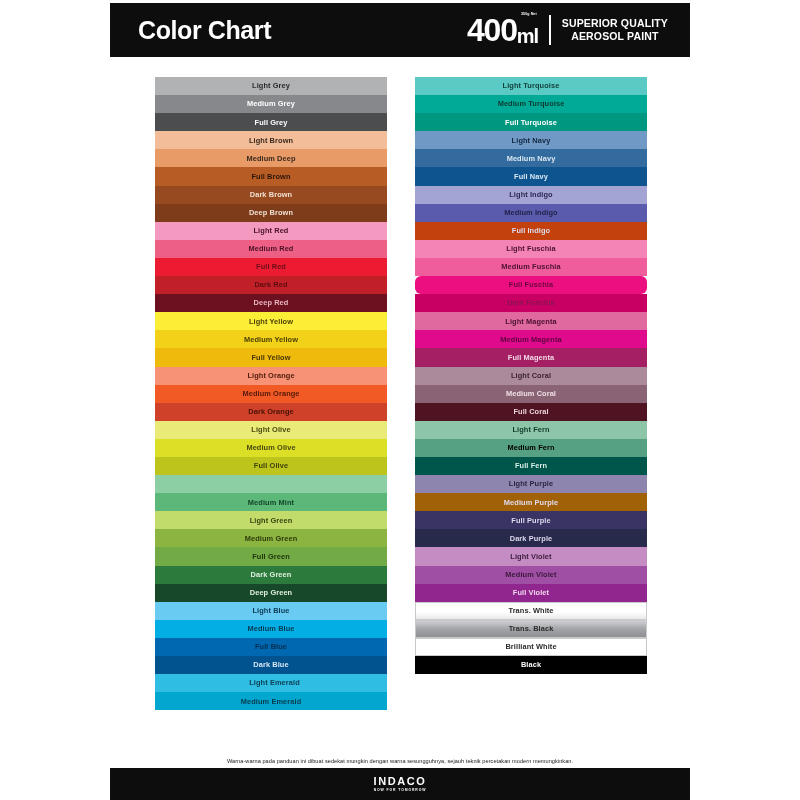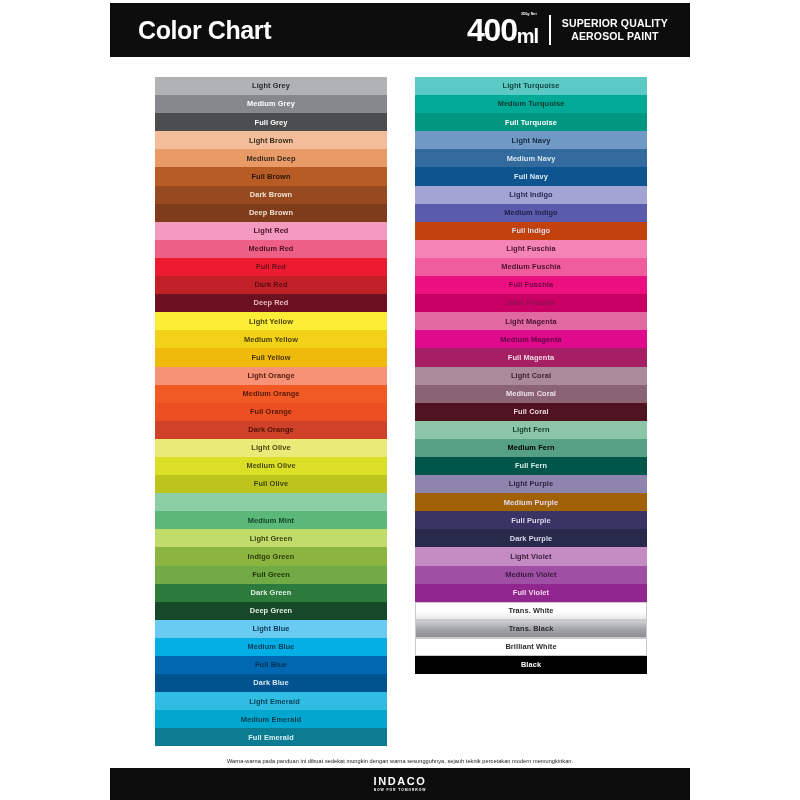--- a/index.html
+++ b/index.html
@@ -234,23 +234,20 @@
       </div>
       <div class="swatch-row" style="background: rgb(238, 186, 11);">
         <span class="swatch-label" style="color: rgb(74, 53, 6);">Full Yellow</span>
       </div>
       <div class="swatch-row" style="background: rgb(247, 146, 119);">
         <span class="swatch-label" style="color: rgb(85, 32, 15);">Light Orange</span>
       </div>
       <div class="swatch-row" style="background: rgb(241, 90, 36);">
         <span class="swatch-label" style="color: rgb(86, 25, 10);">Medium Orange</span>
       </div>
-      <div class="swatch-row" style="background: rgb(236, 80, 34);">
-        <span class="swatch-label" style="color: rgb(86, 25, 10);">Full Orange</span>
-      </div>
       <div class="swatch-row" style="background: rgb(207, 65, 40);">
         <span class="swatch-label" style="color: rgb(74, 18, 8);">Dark Orange</span>
       </div>
       <div class="swatch-row" style="background: rgb(234, 234, 120);">
         <span class="swatch-label" style="color: rgb(74, 74, 16);">Light Olive</span>
       </div>
       <div class="swatch-row" style="background: rgb(219, 223, 37);">
         <span class="swatch-label" style="color: rgb(74, 74, 16);">Medium Olive</span>
       </div>
       <div class="swatch-row" style="background: rgb(189, 196, 28);">
@@ -259,21 +256,21 @@
       <div class="swatch-row" style="background: rgb(141, 207, 165);">
         <span class="swatch-label" style="color: rgb(20, 64, 42); margin-top: 25px;">Light Mint</span>
       </div>
       <div class="swatch-row" style="background: rgb(92, 184, 120);">
         <span class="swatch-label" style="color: rgb(17, 69, 42);">Medium Mint</span>
       </div>
       <div class="swatch-row" style="background: rgb(194, 220, 108);">
         <span class="swatch-label" style="color: rgb(55, 68, 15);">Light Green</span>
       </div>
       <div class="swatch-row" style="background: rgb(140, 180, 64);">
-        <span class="swatch-label" style="color: rgb(46, 61, 12);">Indigo Green</span>
+        <span class="swatch-label" style="color: rgb(46, 61, 12);">Medium Green</span>
       </div>
       <div class="swatch-row" style="background: rgb(114, 171, 70);">
         <span class="swatch-label" style="color: rgb(31, 51, 8);">Full Green</span>
       </div>
       <div class="swatch-row" style="background: rgb(44, 122, 60);">
         <span class="swatch-label" style="color: rgb(223, 240, 224);">Dark Green</span>
       </div>
       <div class="swatch-row" style="background: rgb(24, 72, 42);">
         <span class="swatch-label" style="color: rgb(223, 240, 224);">Deep Green</span>
       </div>
@@ -287,23 +284,20 @@
         <span class="swatch-label" style="color: rgb(4, 48, 79);">Full Blue</span>
       </div>
       <div class="swatch-row" style="background: rgb(0, 83, 143);">
         <span class="swatch-label" style="color: rgb(214, 230, 242);">Dark Blue</span>
       </div>
       <div class="swatch-row" style="background: rgb(47, 189, 228); padding-left: 7px;">
         <span class="swatch-label" style="color: rgb(11, 63, 82);">Light Emerald</span>
       </div>
       <div class="swatch-row" style="background: rgb(2, 167, 207);">
         <span class="swatch-label" style="color: rgb(7, 60, 78);">Medium Emerald</span>
-      </div>
-      <div class="swatch-row" style="background: rgb(12, 124, 147);">
-        <span class="swatch-label" style="color: rgb(216, 238, 243);">Full Emerald</span>
       </div>
     </div>
   <div class="swatch-column" id="column-right">
       <div class="swatch-row" style="background: rgb(92, 202, 196);">
         <span class="swatch-label" style="color: rgb(17, 67, 63);">Light Turquoise</span>
       </div>
       <div class="swatch-row" style="background: rgb(0, 170, 150);">
         <span class="swatch-label" style="color: rgb(11, 59, 51);">Medium Turquoise</span>
       </div>
       <div class="swatch-row" style="background: rgb(0, 151, 128);">
@@ -326,21 +320,21 @@
       </div>
       <div class="swatch-row" style="background: #c2410c;">
         <span class="swatch-label" style="color: rgb(220, 220, 240);">Full Indigo</span>
       </div>
       <div class="swatch-row" style="background: rgb(244, 132, 182);">
         <span class="swatch-label" style="color: rgb(77, 17, 49);">Light Fuschia</span>
       </div>
       <div class="swatch-row" style="background: rgb(239, 93, 156);">
         <span class="swatch-label" style="color: rgb(77, 17, 49);">Medium Fuschia</span>
       </div>
-      <div class="swatch-row" style="background: rgb(236, 15, 127);">
+      <div class="swatch-row" style="background: rgb(236, 15, 127); border-radius: 6px;">
         <span class="swatch-label" style="color: rgb(107, 5, 64);">Full Fuschia</span>
       </div>
       <div class="swatch-row" style="background: rgb(200, 0, 99);">
         <span class="swatch-label" style="color: rgb(140, 19, 83);">Dark Fuschia</span>
       </div>
       <div class="swatch-row" style="background: rgb(224, 105, 159);">
         <span class="swatch-label" style="color: rgb(74, 16, 48);">Light Magenta</span>
       </div>
       <div class="swatch-row" style="background: rgb(224, 10, 140);">
         <span class="swatch-label" style="color: rgb(94, 5, 64);">Medium Magenta</span>

